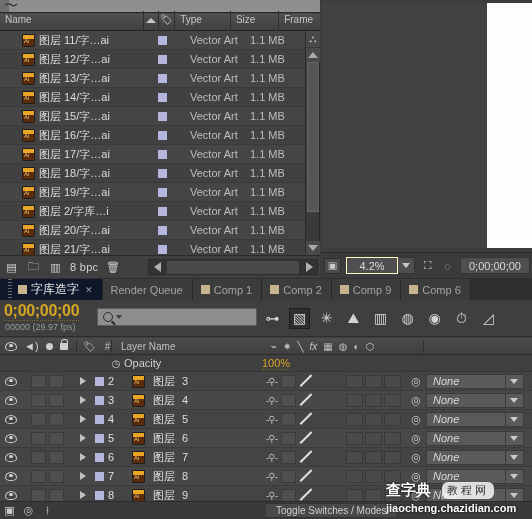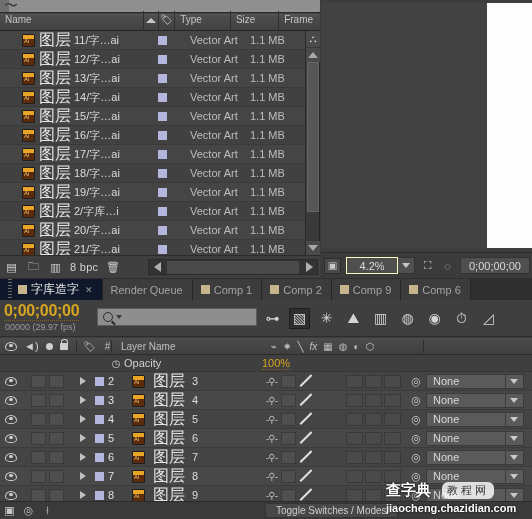--- a/index.html
+++ b/index.html
@@ -70,21 +70,21 @@
   }
   .prow:nth-child(even){ background:#414141; }
   .p-name{ width:156px; display:flex; align-items:center; padding-left:22px; overflow:hidden; white-space:nowrap;}
   .ai-ico{
     width:13px; height:13px; margin-right:4px; flex:0 0 auto;
     background:#5a2c0c; border:1px solid #1e1e1e; position:relative;
     border-radius:1px;
   }
   .ai-ico::before{ content:""; position:absolute; left:0; top:0; width:11px;height:4px; background:#e8a526; }
   .ai-ico::after{ content:"Ai"; position:absolute; left:1px; top:3px; font-size:6px; color:#f0c070; line-height:7px;}
-  .nm-cn{ font-size:16px; color:#e3e3e3; margin-right:3px; font-family:"DejaVu Sans",sans-serif;}
+  .nm-cn{ font-size:11px; color:#e3e3e3; margin-right:3px; font-family:"DejaVu Sans",sans-serif;}
   .nm-rest{ font-size:11px; color:#dcdcdc; }
   .p-sq{ width:34px; display:flex; justify-content:flex-start; padding-left:2px;}
   .sq{ width:9px;height:9px; background:#b4b6de; display:inline-block; }
   .p-type{ width:60px; color:#bdbdbd; }
   .p-size{ width:56px; color:#bdbdbd; }
   .p-frame{ flex:1; }
 
   
   .proj-scroll{
     position:absolute; right:0; top:31px; width:14px; height:224px;
@@ -233,21 +233,21 @@
   .c-name{ width:128px; display:flex;align-items:center;gap:4px;}
   .c-switch{ width:86px; display:flex;align-items:center;gap:4px;padding-left:6px;}
   .sw-av{ color:#b8b8b8; font-size:10px; letter-spacing:-1px;}
   .sw-box{ width:15px;height:13px;background:#4f4f4f;border:1px solid #3a3a3a;}
   .slash{ width:15px;height:13px; position:relative;}
   .slash::after{content:"";position:absolute;left:1px;bottom:1px;width:16px;height:2px;background:#e0e0e0;
     transform:rotate(-45deg);transform-origin:left bottom;}
   .c-mode{ width:60px; display:flex;gap:2px;}
   .m-box{ width:17px;height:13px;background:#4a4a4a;border:1px solid #393939;}
   .c-pico{ width:20px; display:flex;justify-content:center;color:#cfcfcf;font-size:11px;}
-  .c-parent{ flex:1; padding-right:8px; }
+  .c-parent{ flex:1; padding-right:8px;font-style:italic; }
   .pdrop{
     height:15px; background:#5a5a5a; border:1px solid #3a3a3a;
     display:flex; align-items:center; justify-content:space-between;
     padding:0 3px 0 6px; color:#d8d8d8; font-size:11px;
   }
   .pdrop .sep{ width:1px;height:13px;background:#3a3a3a; margin-left:auto;}
   .pdrop .tiny-dn{ margin-left:4px; margin-right:2px;}
 
   
   .tl-foot{

